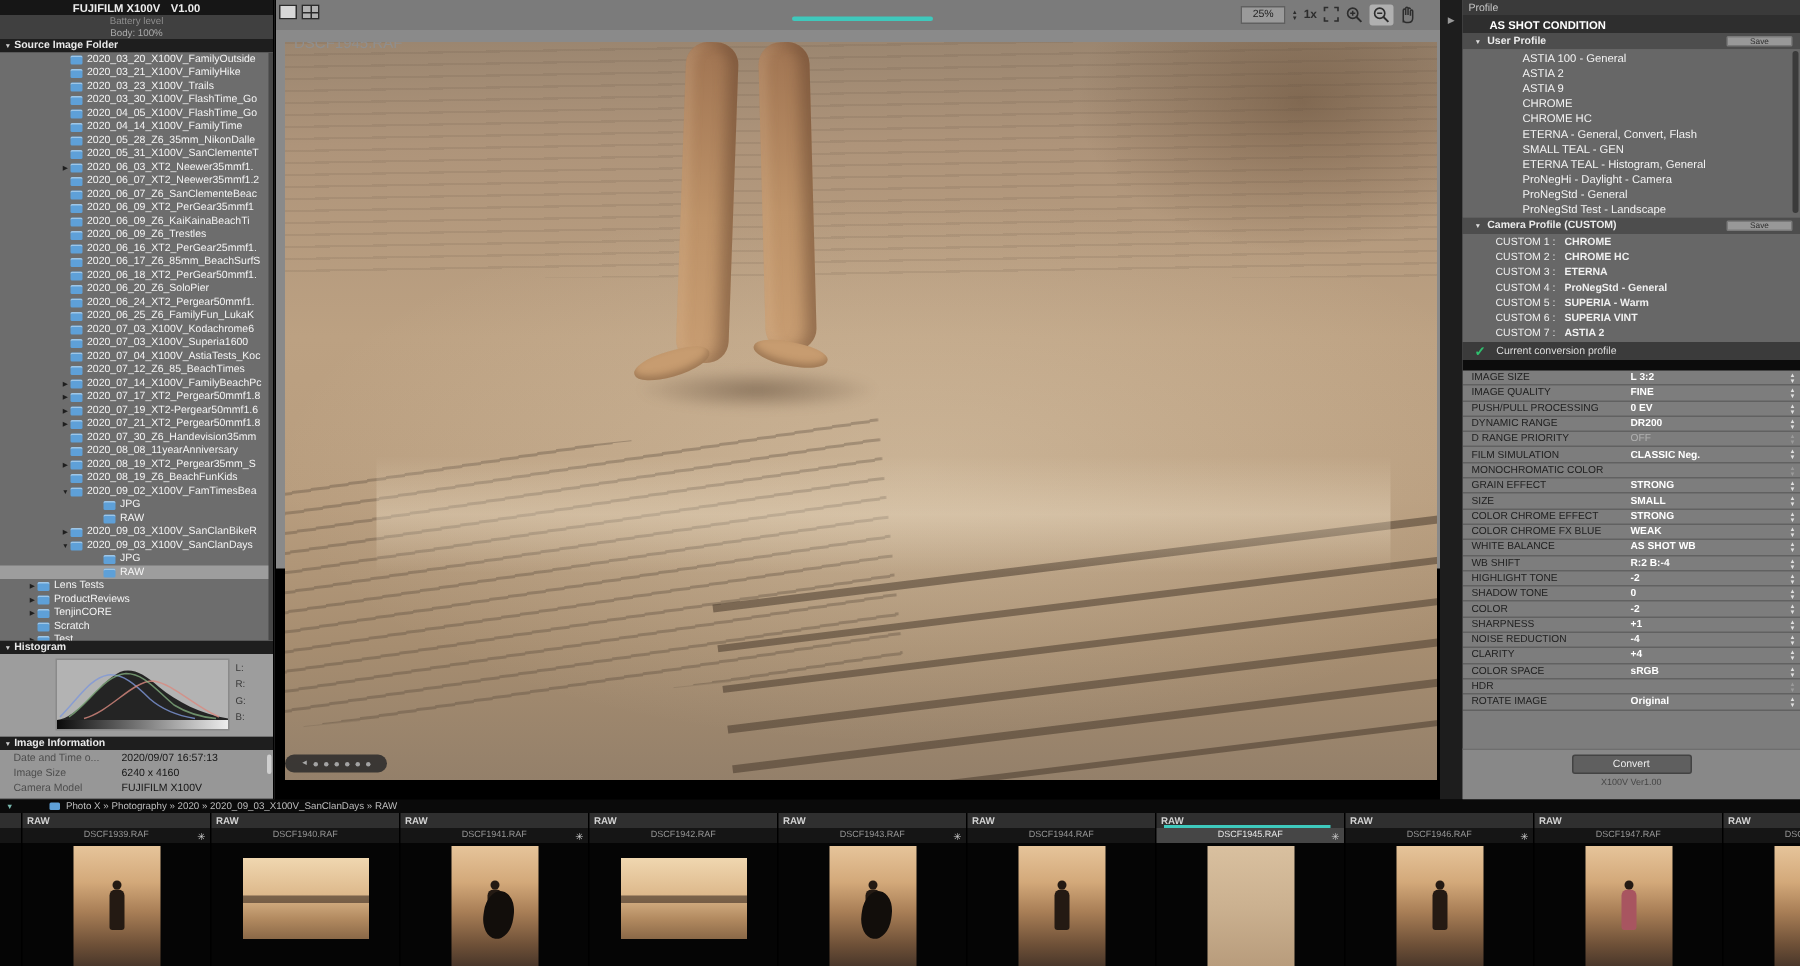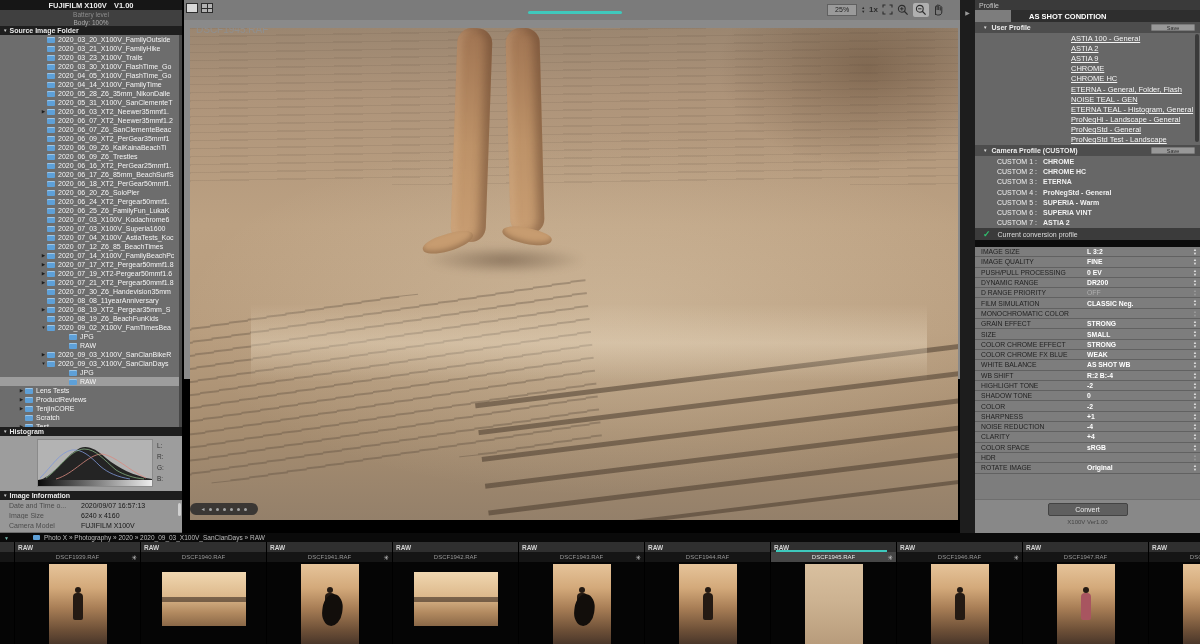--- a/index.html
+++ b/index.html
@@ -65,27 +65,27 @@
   .foot-shadow{position:absolute;left:235px;top:218px;width:160px;height:28px;background:radial-gradient(closest-side,rgba(88,68,50,.5),transparent);filter:blur(3px);}
   .overlay-name{position:absolute;left:6px;top:-4px;font-size:10px;color:#8f8f8f;}
   .pager{position:absolute;left:6px;top:483px;width:68px;height:12px;background:rgba(42,42,42,.85);border-radius:7px;display:flex;align-items:center;justify-content:center;gap:4px;}
   .pager .parrow{color:#a8a8a8;font-size:6px;line-height:1;}
   .pager .dot{width:3px;height:3px;border-radius:50%;background:#a3a3a3;}
 
   
   .rtoggle{position:absolute;left:960px;top:0;width:15px;height:533px;background:#1d1d1d;color:#999;font-size:6px;text-align:center;padding-top:9px;box-sizing:border-box;}
   .right{position:absolute;left:975px;top:0;width:225px;height:533px;background:#7d7d7d;overflow:hidden;}
   .p-hdr{height:10px;background:#3a3a3a;color:#c6c6c6;font-size:7px;display:flex;align-items:center;padding-left:4px;}
-  .p-asshot{height:12px;background:#2e2e2e;color:#fff;font-weight:bold;font-size:7.5px;display:flex;align-items:center;padding-left:18px;margin-left:36px;}
+  .p-asshot{height:12px;background:#2e2e2e;color:#fff;font-weight:bold;font-size:7.5px;display:flex;align-items:center;padding-left:18px;}
   .p-grp{height:11px;background:#4d4d4d;color:#ececec;font-size:7px;font-weight:bold;display:flex;align-items:center;padding-left:8px;gap:4px;position:relative;}
   .p-grp .tri{font-size:4.5px;color:#ddd;}
   .savebtn{position:absolute;right:5px;top:2px;width:44px;height:7px;background:#989898;border:1px solid #7a7a7a;border-radius:1px;font-size:5.5px;color:#2d2d2d;display:flex;align-items:center;justify-content:center;padding:0;font-family:inherit;}
   .plist{height:112px;background:#676767;position:relative;overflow:hidden;}
   .plist::after{content:"";position:absolute;right:1px;top:1px;width:4px;height:108px;background:#3a3a3a;border-radius:2px;}
-  .prow{height:10.2px;display:flex;align-items:center;padding-left:96px;font-size:7.5px;color:#f4f4f4;white-space:nowrap;text-decoration:underline;}
+  .prow{height:10.2px;display:flex;align-items:center;padding-left:40px;font-size:7.5px;color:#f4f4f4;white-space:nowrap;}
   .clist{height:72px;background:#676767;overflow:hidden;}
   .crow{height:10.3px;display:flex;align-items:center;font-size:7px;color:#f0f0f0;white-space:nowrap;}
   .crow .slot{padding-left:22px;width:46px;flex:none;}
   .crow .cv{font-weight:bold;}
   .curconv{height:12px;background:#3b3b3b;color:#ddd;font-size:7px;display:flex;align-items:center;gap:7px;padding-left:8px;}
   .curconv .chk{color:#2fc06e;font-size:9px;font-weight:bold;}
   .rdivider{height:7px;background:#0c0c0c;}
   .settings{height:227px;overflow:hidden;}
   .srow{position:relative;display:flex;align-items:center;height:10.3px;border-bottom:1px solid rgba(0,0,0,.22);box-sizing:border-box;}
   .sl{padding-left:6px;font-size:6.8px;color:#1f1f1f;white-space:nowrap;}
@@ -497,30 +497,30 @@
         <div class="prow">
     <span class="ptext">ASTIA 9</span>
   </div>
         <div class="prow">
     <span class="ptext">CHROME</span>
   </div>
         <div class="prow">
     <span class="ptext">CHROME HC</span>
   </div>
         <div class="prow">
-    <span class="ptext">ETERNA - General, Folder, Flash</span>
-  </div>
-        <div class="prow">
-    <span class="ptext">NOISE TEAL - GEN</span>
+    <span class="ptext">ETERNA - General, Convert, Flash</span>
+  </div>
+        <div class="prow">
+    <span class="ptext">SMALL TEAL - GEN</span>
   </div>
         <div class="prow">
     <span class="ptext">ETERNA TEAL - Histogram, General</span>
   </div>
         <div class="prow">
-    <span class="ptext">ProNegHi - Landscape - General</span>
+    <span class="ptext">ProNegHi - Daylight - Camera</span>
   </div>
         <div class="prow">
     <span class="ptext">ProNegStd - General</span>
   </div>
         <div class="prow">
     <span class="ptext">ProNegStd Test - Landscape</span>
   </div>
       </div>
     <div class="p-grp">
       <span class="tri">▼</span>

